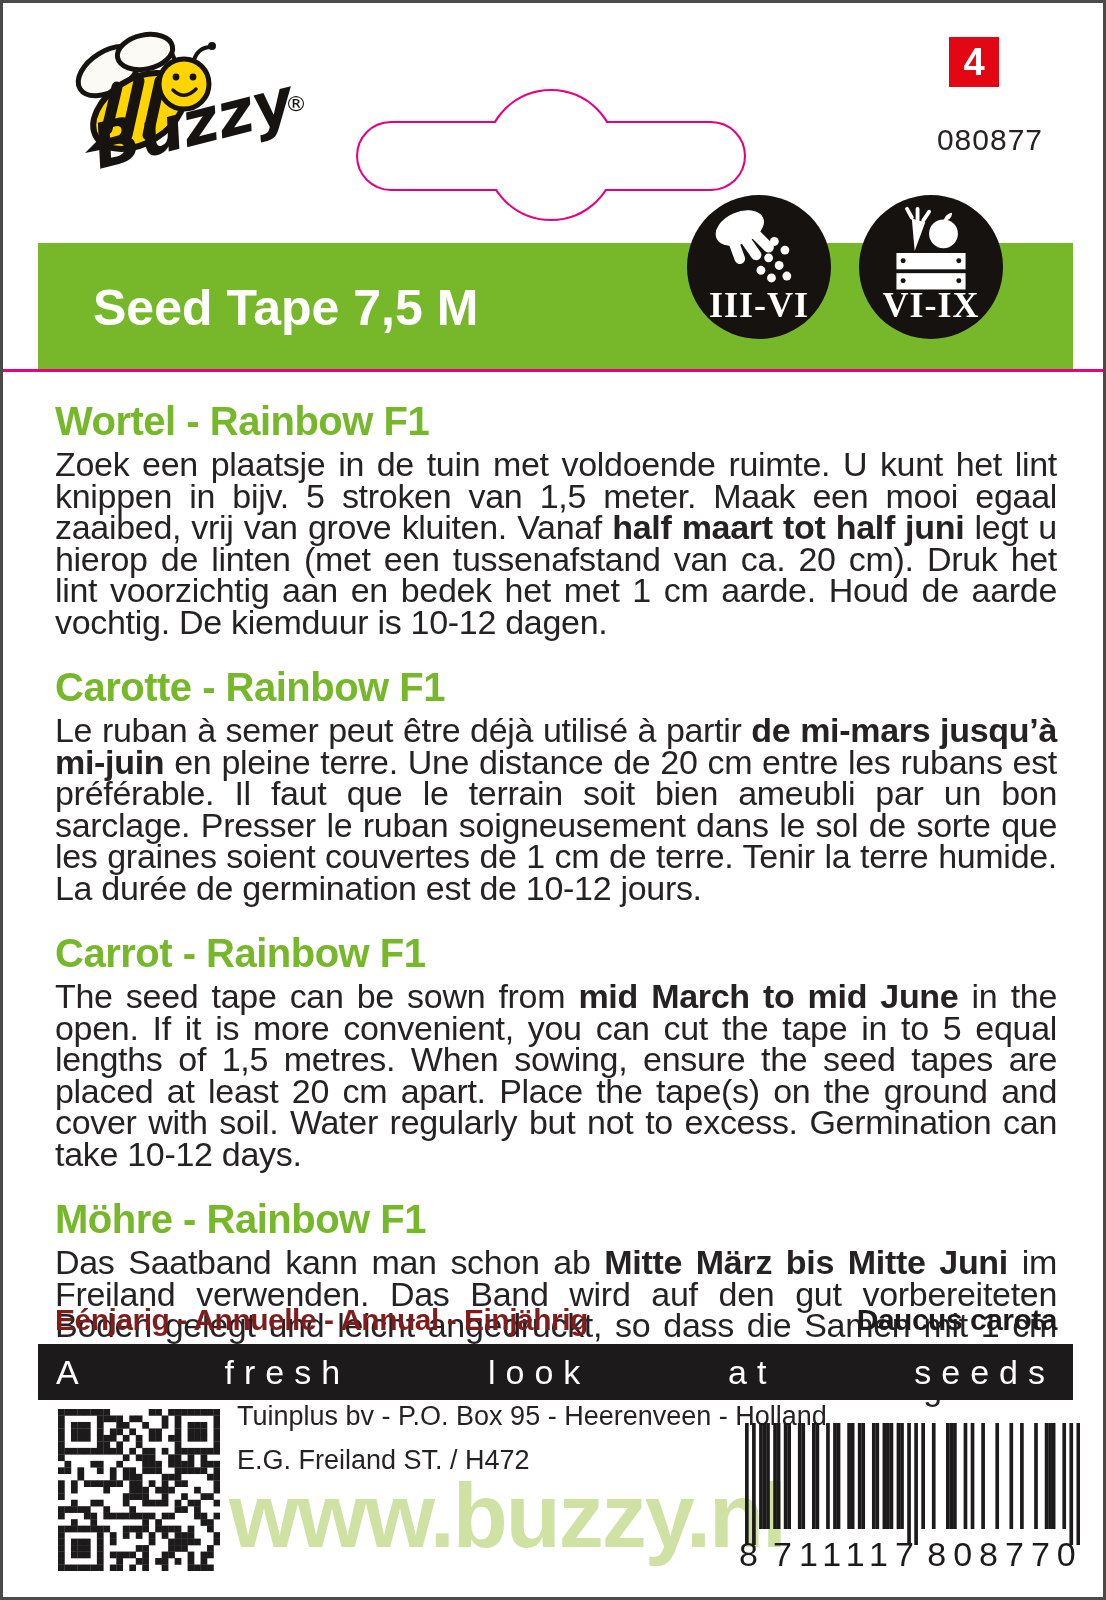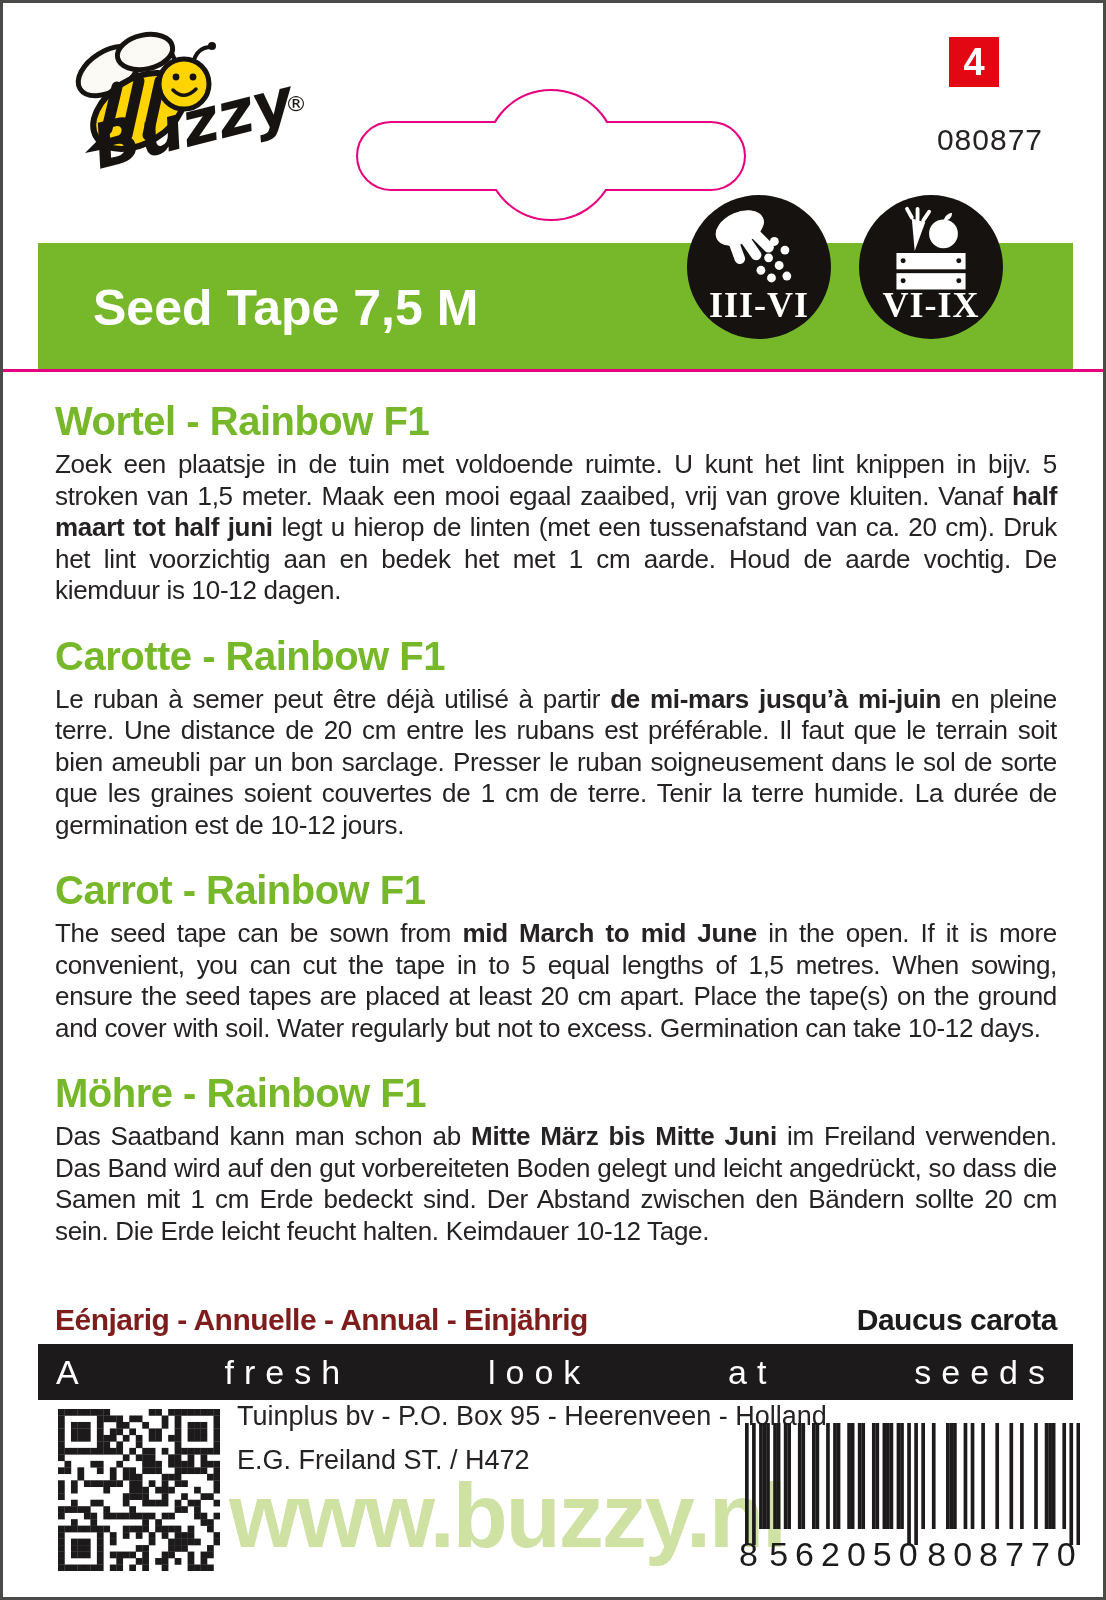--- a/index.html
+++ b/index.html
@@ -46,21 +46,21 @@
     position:absolute;bottom:13px;width:100%;text-align:center;
     color:#ffffff;font-family:"Liberation Serif", serif;font-weight:bold;
     font-size:36px;letter-spacing:1px;
   }
   
   .content{position:absolute;left:52px;top:396px;width:1002px;}
   .section h2{
     margin:0 0 5px 0;font-size:40px;font-weight:bold;color:#76b82a;letter-spacing:-0.5px;
   }
   .section p{
-    margin:0 0 27px 0;font-size:26px;line-height:31.5px;
+    margin:0 0 27px 0;font-size:34px;line-height:31.5px;
     text-align:justify;color:#262224;letter-spacing:-0.3px;
   }
   .section p b{font-weight:bold;}
   
   .annual-row{
     position:absolute;left:52px;top:1300px;width:1002px;
     display:flex;justify-content:space-between;align-items:baseline;
   }
   .annual-left{color:#7f1d1d;font-size:30px;font-weight:bold;letter-spacing:-0.5px;}
   .annual-right{color:#1d1a1b;font-size:30px;font-weight:bold;letter-spacing:-0.5px;}
@@ -593,17 +593,17 @@
         <rect x="299.74" y="0" width="3.68" height="106" fill="#1d1a1b"></rect>
         <rect x="303.26" y="0" width="3.68" height="106" fill="#1d1a1b"></rect>
         <rect x="306.79" y="0" width="3.68" height="106" fill="#1d1a1b"></rect>
         <rect x="317.37" y="0" width="3.68" height="106" fill="#1d1a1b"></rect>
         <rect x="324.42" y="0" width="3.68" height="122" fill="#1d1a1b"></rect>
         <rect x="331.47" y="0" width="3.68" height="122" fill="#1d1a1b"></rect>
       </svg>
   </div>
   <div class="barcode-digits">
     <span class="g1">8</span>
-    <span class="g2">562050</span>
+    <span class="g2">711117</span>
     <span class="g3">808770</span>
   </div>
 
 </div>
 
 </body></html>

